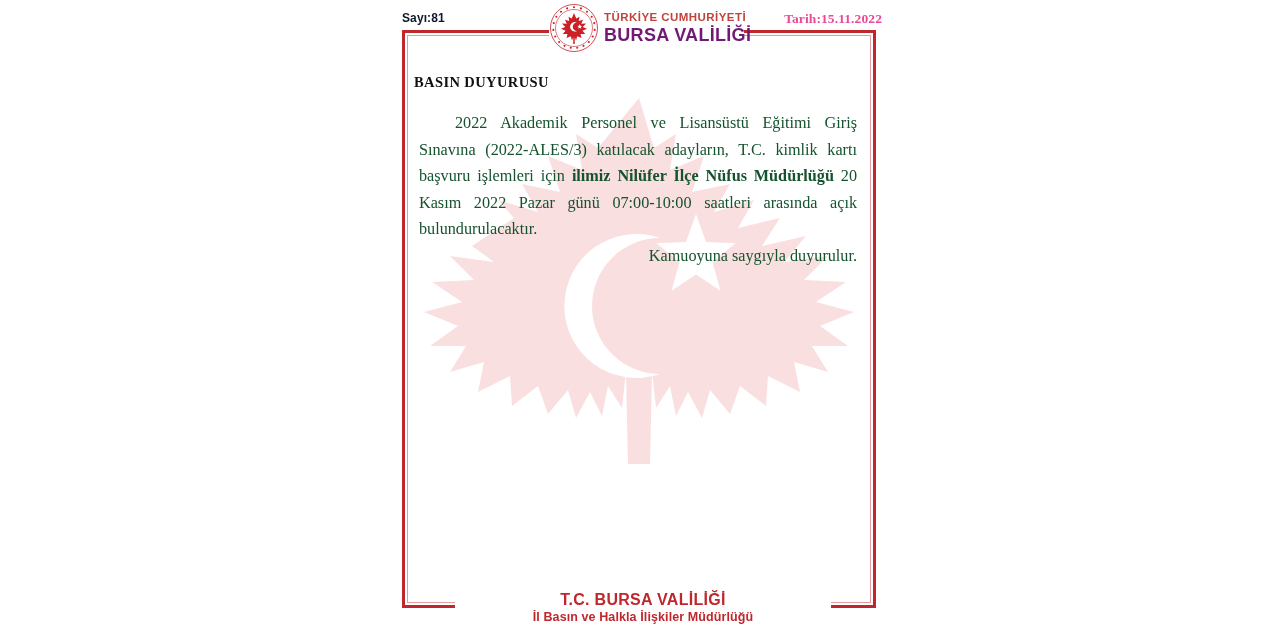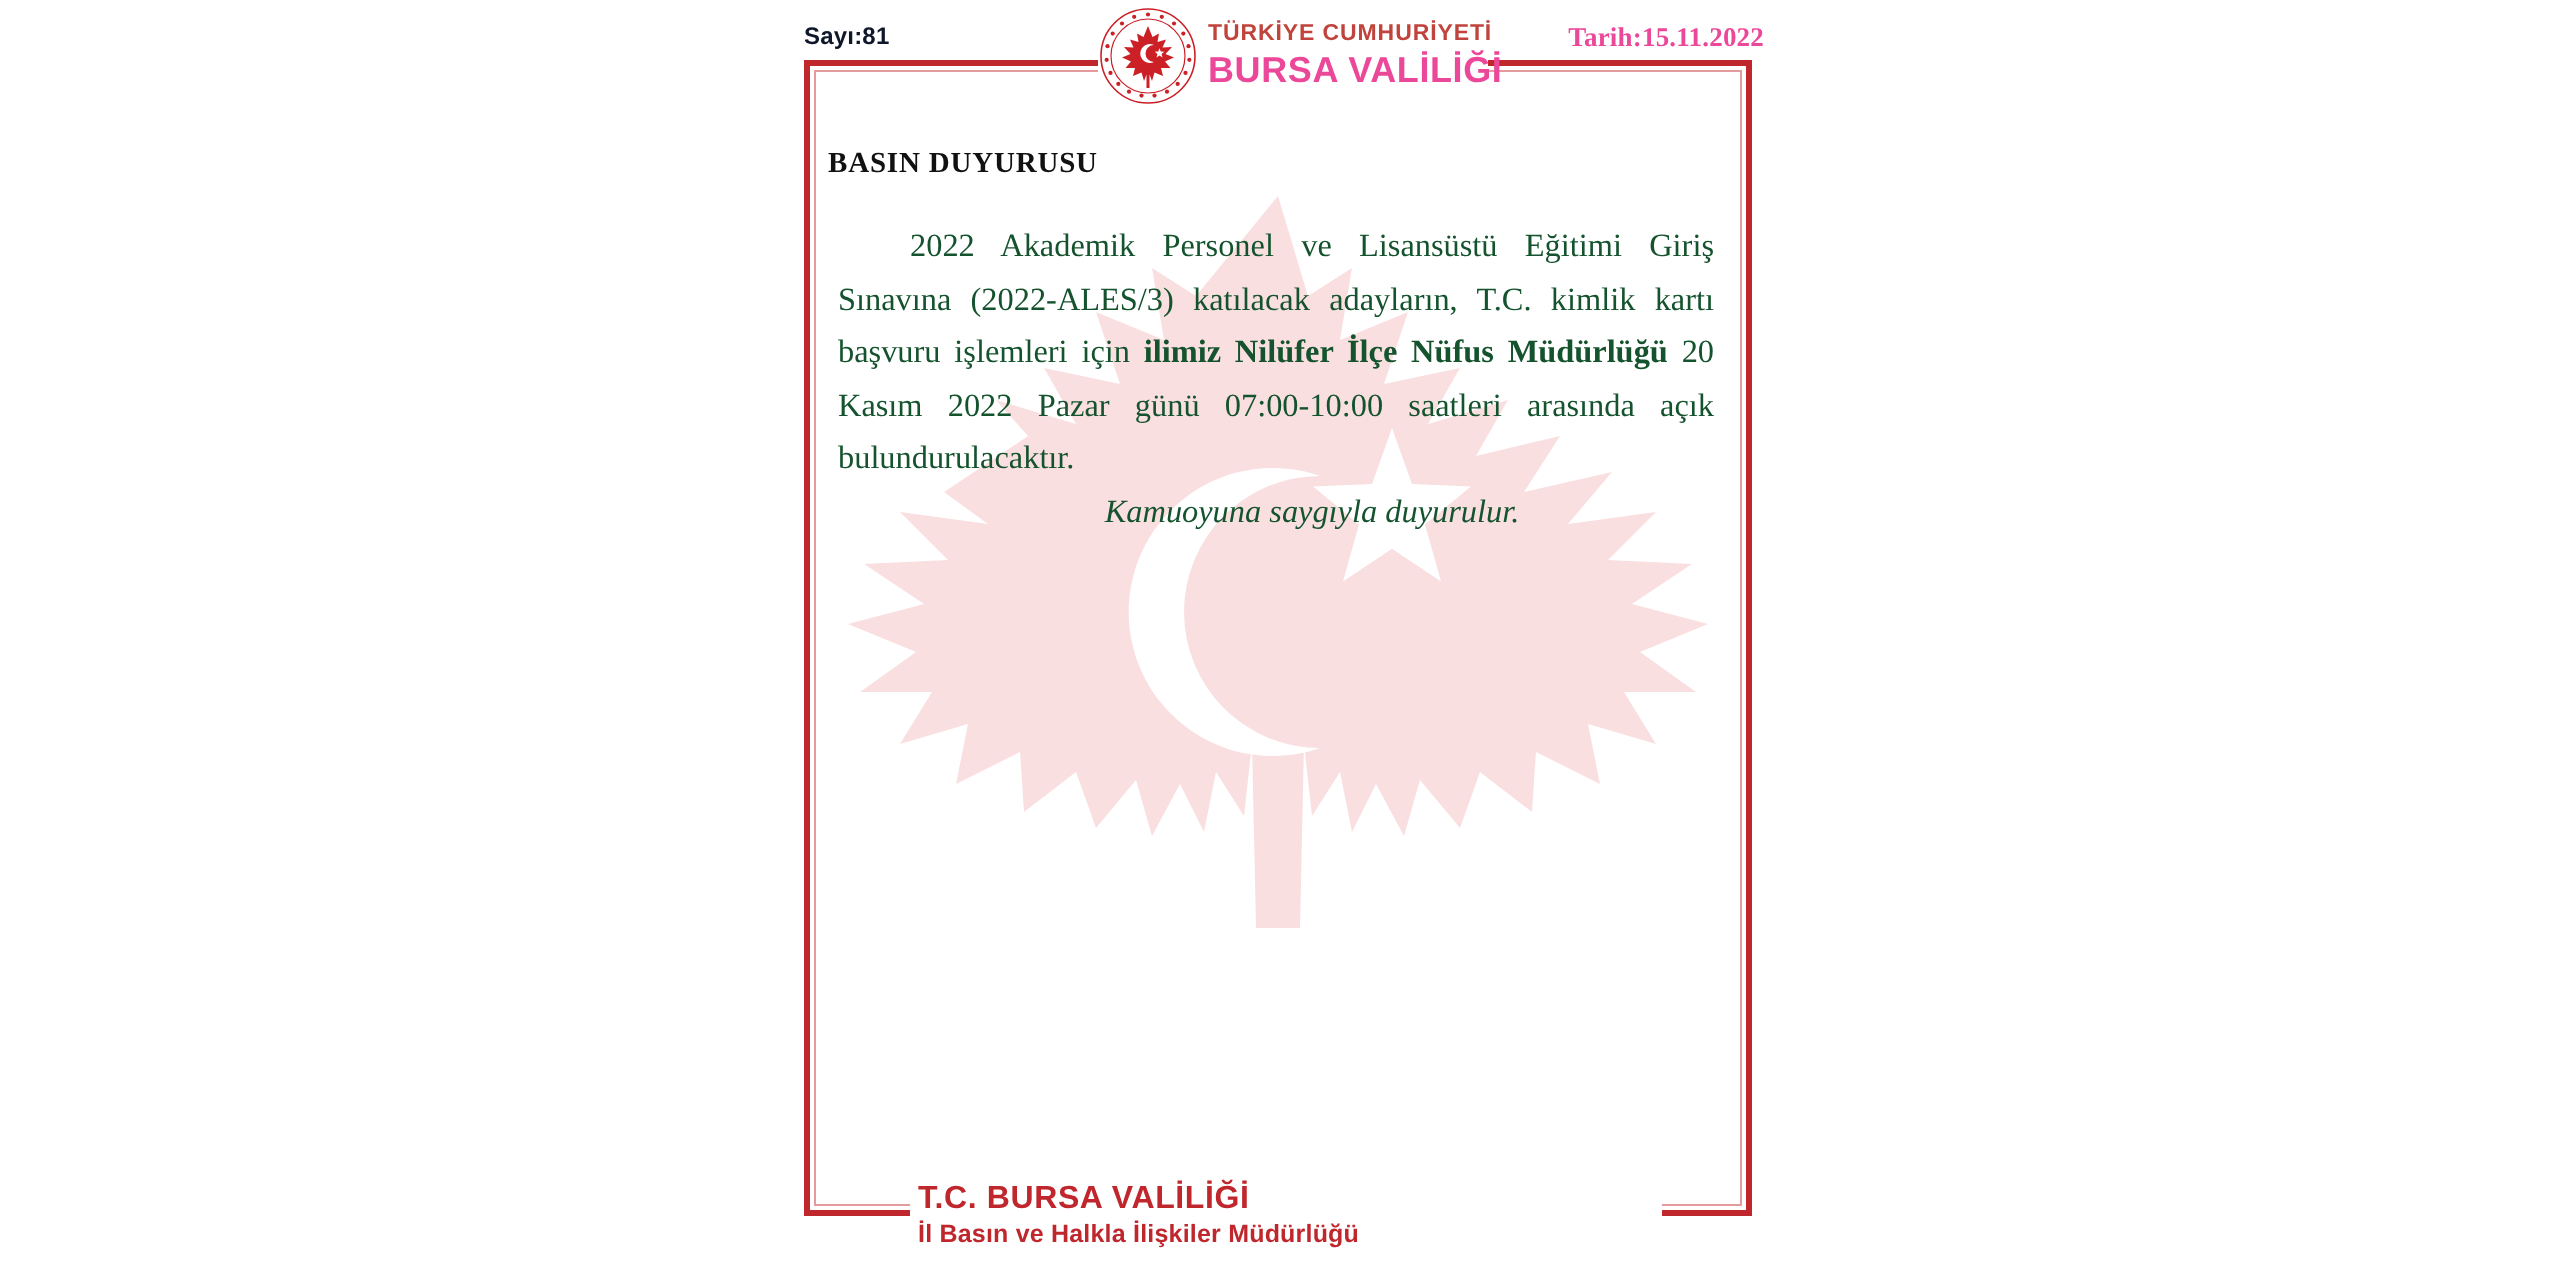--- a/index.html
+++ b/index.html
@@ -80,21 +80,21 @@
     font-size: 11.5px;
     font-weight: 600;
     color: #c0443c;
     letter-spacing: .45px;
     white-space: nowrap;
   }
   #logo-line2 {
     font-family: "Liberation Sans", "DejaVu Sans", sans-serif;
     font-size: 18px;
     font-weight: bold;
-    color: #ec4899;
+    color: #701a75;
     letter-spacing: .3px;
     margin-top: 2px;
     white-space: nowrap;
   }
 
   
   #frame-outer {
     position: absolute;
     left: 402px;
     top: 30px;
@@ -153,32 +153,32 @@
     margin: 0;
     padding: 0 7px 0 5px;
   }
   #para-main {
     margin-top: 19px;
     text-indent: 36px;
   }
   #para-close {
     margin-top: 0px;
     text-indent: 36px;
-    text-align: center;
-    font-style: italic;
+    text-align: right;
   }
   .b { font-weight: bold; }
 
   
   #footer-block {
     position: absolute;
     left: 455px;
     top: 588px;
     width: 368px;
     background: #ffffff;
+    text-align: center;
     z-index: 6;
     padding: 2px 4px 3px 4px;
   }
   #footer-line1 {
     font-family: "Liberation Sans", "DejaVu Sans", sans-serif;
     font-size: 16px;
     font-weight: bold;
     color: #c0272d;
     letter-spacing: .3px;
     line-height: 19px;

